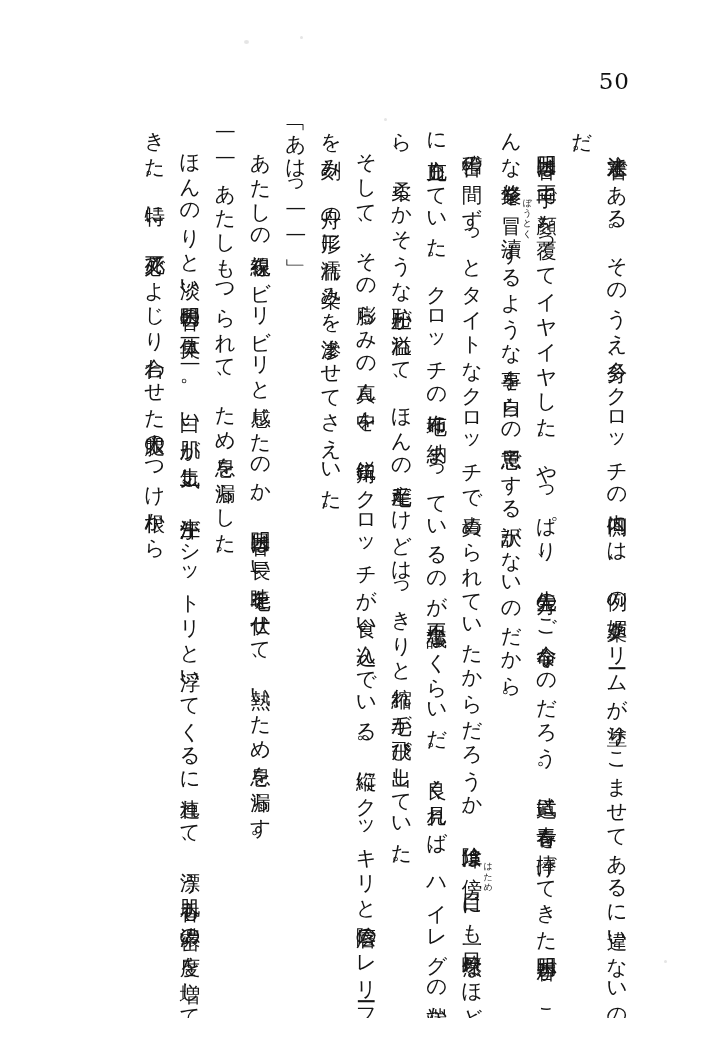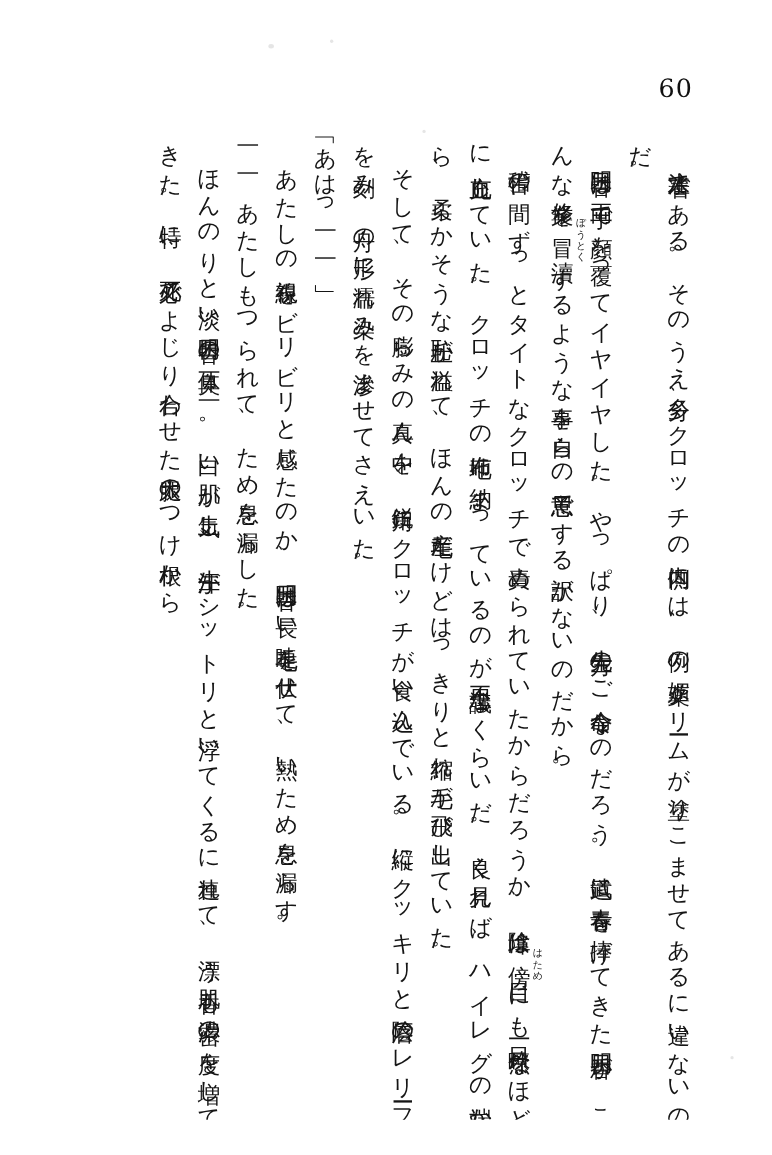--- a/index.html
+++ b/index.html
@@ -76,21 +76,21 @@
 </head>
 <body>
 
 <div class="page">
 
   <div class="speck" style="left:244px; top:40px; width:5px; height:4px;"></div>
   <div class="speck" style="left:300px; top:36px; width:3px; height:3px;"></div>
   <div class="speck" style="left:384px; top:118px; width:3px; height:3px;"></div>
   <div class="speck" style="left:664px; top:960px; width:3px; height:3px;"></div>
 
-  <div class="page-number">60</div>
+  <div class="page-number">50</div>
 
   <div class="text-body">
     <p class="para">注水着である。そのうえ多分、クロッチの内側には、例の媚薬クリームが塗りこませてあるに違いないのだ。</p>
     <p class="para">明日香は両手で顔を覆ってイヤイヤした。やっぱり、先生方のご命令なのだろう。武道に青春を捧げてきた明日香が、こんな修業を<ruby>冒瀆<rt>ぼうとく</rt></ruby>するような事を自らの意思でする訳がないのだから。</p>
     <p class="para">稽古の間、ずっとタイトなクロッチで責められていたからだろうか、陰埠は<ruby>傍目<rt>はため</rt></ruby>にも一目瞭然なほどに充血していた。クロッチの布地に納まっているのが不思議なくらいだ。良く見れば、ハイレグの端から、柔らかそうな恥丘が溢れて、ほんの産毛だけどはっきりと縮れ毛が飛び出していた。</p>
     <p class="para">そして、その膨らみの真ん中を、鋭角にクロッチが食い込んでいる。縦にクッキリと陰唇のレリーフを刻み、舟の形に濡れ染みを滲ませてさえいた。</p>
     <p class="para noindent">「あはっ——」</p>
     <p class="para">あたしの視線をビリビリと感じたのか、明日香は長い睫毛を伏せて、熱いため息を漏らす。</p>
     <p class="para noindent">——あたしもつられて、ため息を漏らした。</p>
     <p class="para">ほんのりと淡い明日香の体臭——。白い肌が上気し、生汗がシットリと浮いてくるに連れて、漂う肌香も濃密の度を増してきた。特に、必死でよじり合わせた太腿のつけ根から</p>

